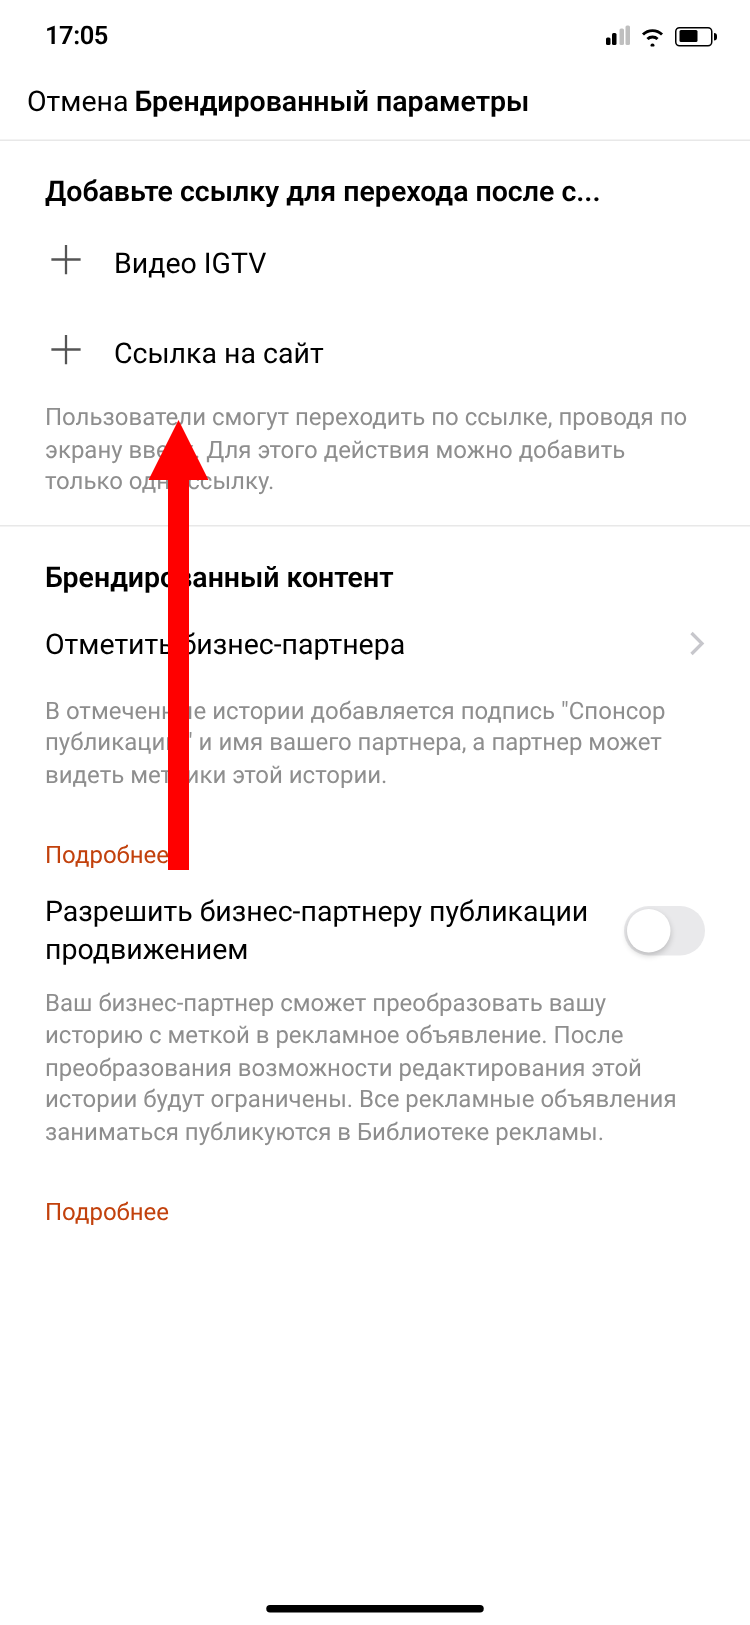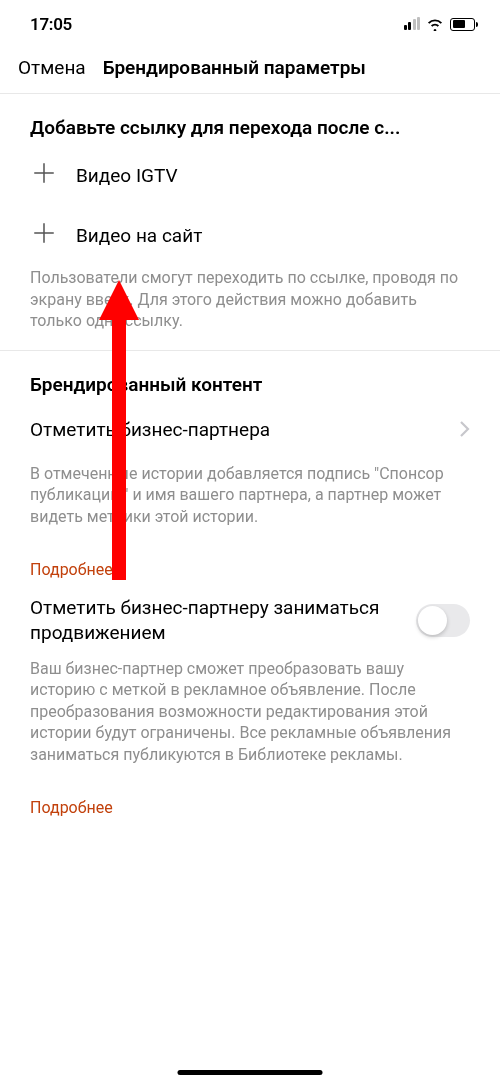--- a/index.html
+++ b/index.html
@@ -80,21 +80,21 @@
     .nav-header {
       display: flex;
       align-items: center;
       padding: 12px 0 14px 18px;
       border-bottom: 1px solid #e8e8e8;
     }
     .nav-cancel {
       font-size: 19px;
       font-weight: 400;
       color: #000;
-      margin-right: 17px;
+      margin-right: 4px;
     }
     .nav-title {
       font-size: 19px;
       font-weight: 600;
       color: #000;
     }
     .section {
       padding: 0 30px;
     }
     .section-title {
@@ -263,21 +263,21 @@
     <span class="add-label">Видео IGTV</span>
   </div>
 
   <div class="add-row">
     <span class="plus-icon">
       <svg viewBox="0 0 24 24" stroke="#555" stroke-width="1.4" fill="none">
           <line x1="12" y1="3" x2="12" y2="21"></line>
           <line x1="3" y1="12" x2="21" y2="12"></line>
         </svg>
     </span>
-    <span class="add-label">Видео на сайт</span>
+    <span class="add-label">Ссылка на сайт</span>
   </div>
 
   <div class="description">Пользователи смогут переходить по ссылке, проводя по экрану вверх. Для этого действия можно добавить только одну ссылку.</div>
 </div>
 
 <div class="divider"></div>
 
 <div class="section">
   <div class="section-title">Брендированный контент</div>
 
@@ -289,21 +289,21 @@
         </svg>
     </span>
   </div>
 
   <div class="description" style="padding-bottom:4px">
     <span>В отмеченные истории добавляется подпись "Спонсор публикации:" и имя вашего партнера, а партнер может видеть метрики этой истории.</span><br>
     <span class="link-more">Подробнее</span>
   </div>
 
   <div class="toggle-row">
-    <span class="toggle-label">Отметить бизнес-партнеру заниматься продвижением</span>
+    <span class="toggle-label">Разрешить бизнес-партнеру публикации продвижением</span>
     <div class="toggle">
       <div class="toggle-knob"></div>
     </div>
   </div>
 
   <div class="description" style="padding-top:0">
     <span>Ваш бизнес-партнер сможет преобразовать вашу историю с меткой в рекламное объявление. После преобразования возможности редактирования этой истории будут ограничены. Все рекламные объявления заниматься публикуются в Библиотеке рекламы.</span><br>
     <span class="link-more">Подробнее</span>
   </div>
 </div>

